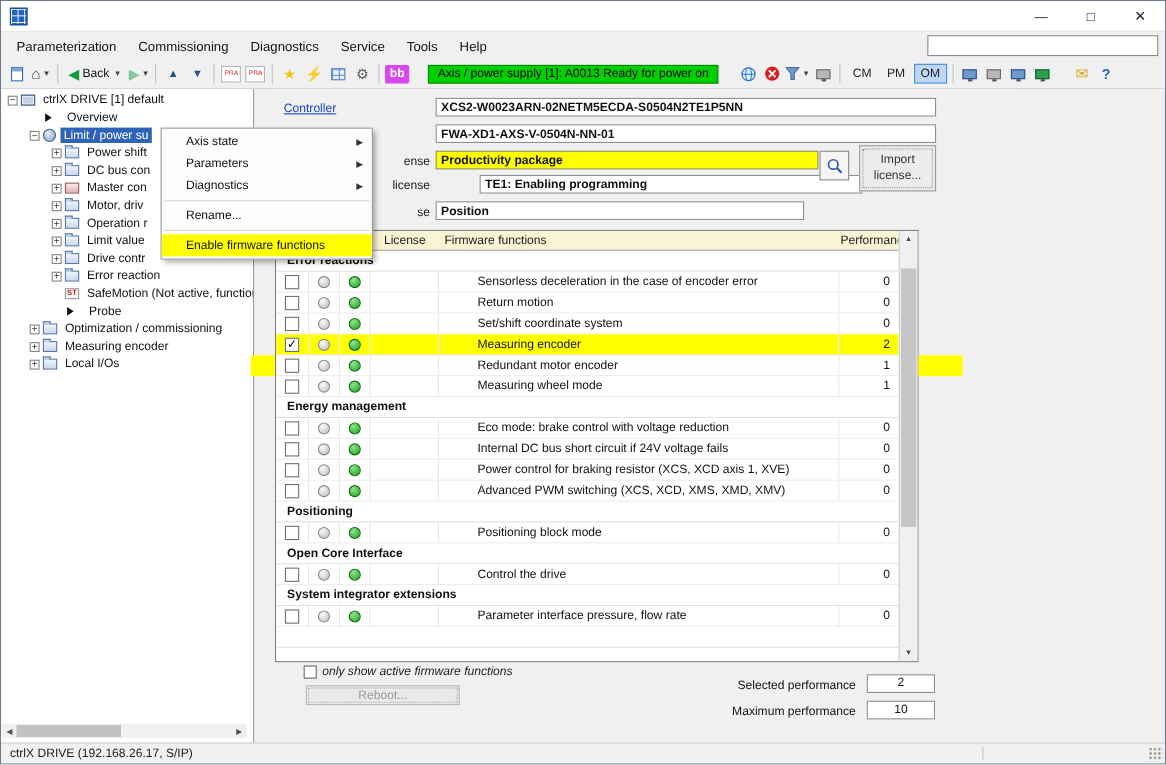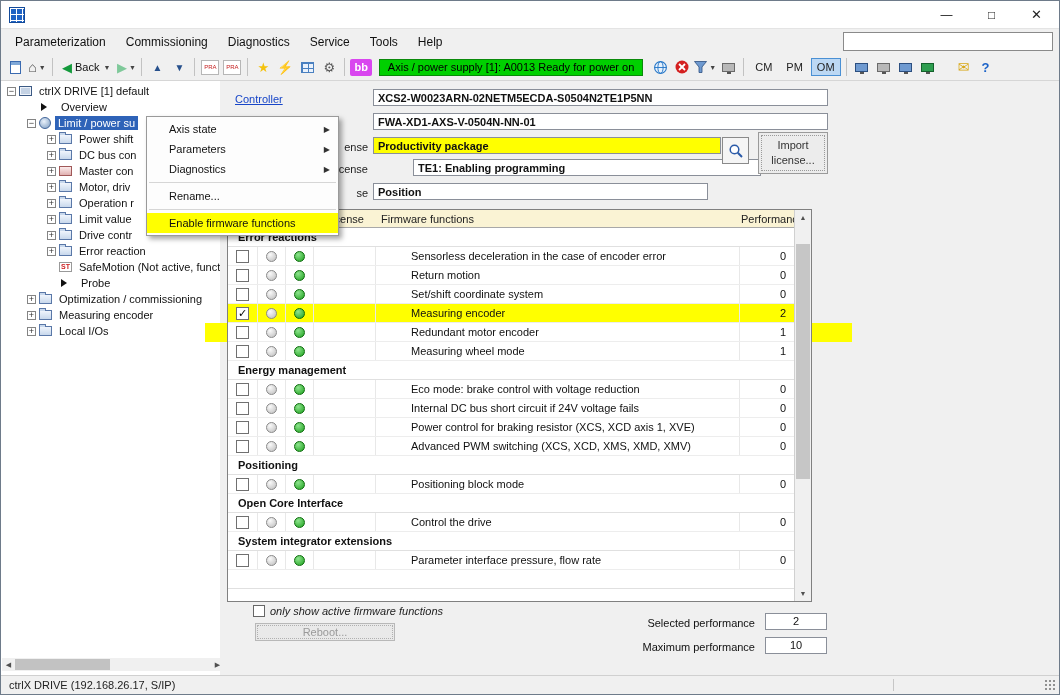--- a/index.html
+++ b/index.html
@@ -30,21 +30,21 @@
   .caret { font-size:7px; color:#444; margin-left:1px; }
   .back-btn { display:flex; align-items:center; gap:3px; padding:0 4px; height:20px; }
   .back-arrow { color:#149a3c; font-size:13px; }
   .fwd-arrow { color:#7fc99a; font-size:13px; }
   .back-label { font-size:11px; }
   .pra-box { width:18px; height:15px; border:1px solid #b6b6b6; background:#fff; color:#c42020; font-size:6px; display:flex; align-items:center; justify-content:center; }
   .grid-icon { width:13px; height:11px; border:1px solid #4a80c0; background-color:#eaf2fc;
     background-image:linear-gradient(#4a80c0 1px, transparent 1px),linear-gradient(90deg,#4a80c0 1px, transparent 1px);
     background-size:100% 5px,6px 100%; }
   .bb-badge { height:17px; padding:0 4px; background:#d946ef; color:#fff; font-weight:bold; font-size:11px; display:flex; align-items:center; border-radius:2px; }
-  .drive-status { height:17px; background:#00d000; border:1px solid #0a8a0a; color:#000; font-size:11px; display:flex; align-items:center; padding:0 8px; margin:0 5px; white-space:nowrap; }
+  .drive-status { height:17px; background:#00d000; border:1px solid #0a8a0a; color:#000; font-size:11px; display:flex; align-items:center; padding:0 8px; margin:0 15px; white-space:nowrap; }
   .mode-btn { padding:2px 5px; font-size:11px; color:#222; border:1px solid transparent; }
   .mode-btn.active { background:#bcd8f4; border-color:#4a90d4; }
   .mini-monitor { width:13px; height:9px; border:1px solid #2c4f80; background:#6f9ad0; position:relative; }
   .mini-monitor.grey { background:#b8b8b8; border-color:#6a6a6a; }
   .mini-monitor.green { background:#2e9e4f; border-color:#14612c; }
   .mini-monitor::after { content:""; position:absolute; left:4px; bottom:-3px; width:4px; height:2px; background:#555; }
   .help-q { color:#1a62c8; font-weight:bold; font-size:13px; }
   .mail-glyph { color:#d8a818; font-size:14px; }
   .star-glyph { color:#f4c20d; font-size:13px; }
   .flash-glyph { color:#f0a000; font-size:13px; }
@@ -69,21 +69,21 @@
   .i-safemotion { background:#fff; border:1px solid #999; }
   .i-safemotion::after { content:"ST"; position:absolute; left:1px; top:0px; font-size:7px; color:#cc2020; font-weight:bold; }
   .tlabel { padding:1px 3px; font-size:11px; }
   .tlabel.sel { background:#2e63b8; color:#fff; }
   .tree-hscroll { position:absolute; bottom:6px; left:1px; width:222px; height:13px; background:#f0f0f0; display:flex; align-items:center; }
   .hs-btn { width:13px; height:13px; display:flex; align-items:center; justify-content:center; font-size:7px; color:#505050; background:#f0f0f0; }
   .hs-track { flex:1; height:13px; position:relative; }
   .hs-thumb { position:absolute; left:0; top:1px; width:95px; height:11px; background:#c2c2c2; }
 
   
-  .main { position:absolute; left:219px; top:80px; width:684px; height:596px; background:#f0f0f0; }
+  .main { position:absolute; left:242px; top:80px; width:684px; height:596px; background:#f0f0f0; }
   .link { position:absolute; left:15px; top:12px; color:#1846c8; text-decoration:underline; font-size:11px; }
   .ffield { position:absolute; left:153px; height:17px; border:1px solid #8a8f99; background:#fff; font-size:11px; padding:0 4px; font-family:"Liberation Sans", sans-serif; color:#111;font-weight:bold; }
   .ffield.hl { background:#ffff00; }
   .flabel { position:absolute; left:8px; width:140px; text-align:right; font-size:11px; color:#222; }
   .mag-btn { position:absolute; left:502px; top:56px; width:27px; height:27px; border:1px solid #8a8a8a; background:#f5f5f5; display:flex; align-items:center; justify-content:center; }
   .import-btn { position:absolute; left:538px; top:51px; width:70px; height:42px; border:1px solid #9a9a9a; background:#ececec; font-size:11px; color:#333; text-align:center; padding:5px 6px; outline:1px dotted #9a9a9a; outline-offset:-4px; line-height:1.4; }
 
   
   .tbl { position:absolute; left:7px; top:128px; width:585px; height:393px; background:#fff; border:1px solid #808080; display:flex; }
   .tbl-content { width:566px; overflow:hidden; }

